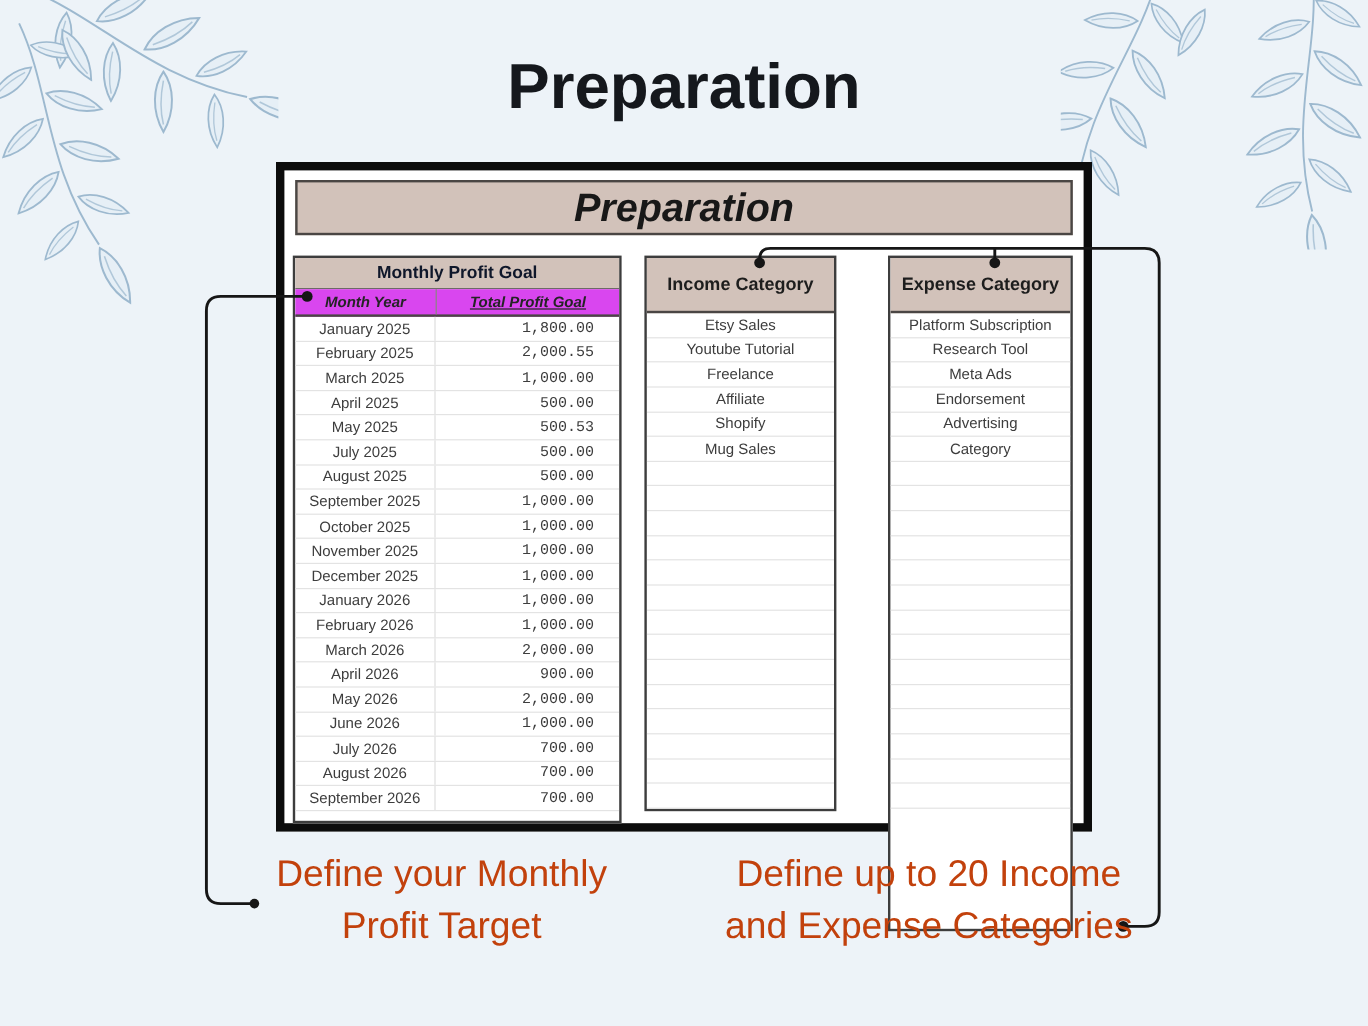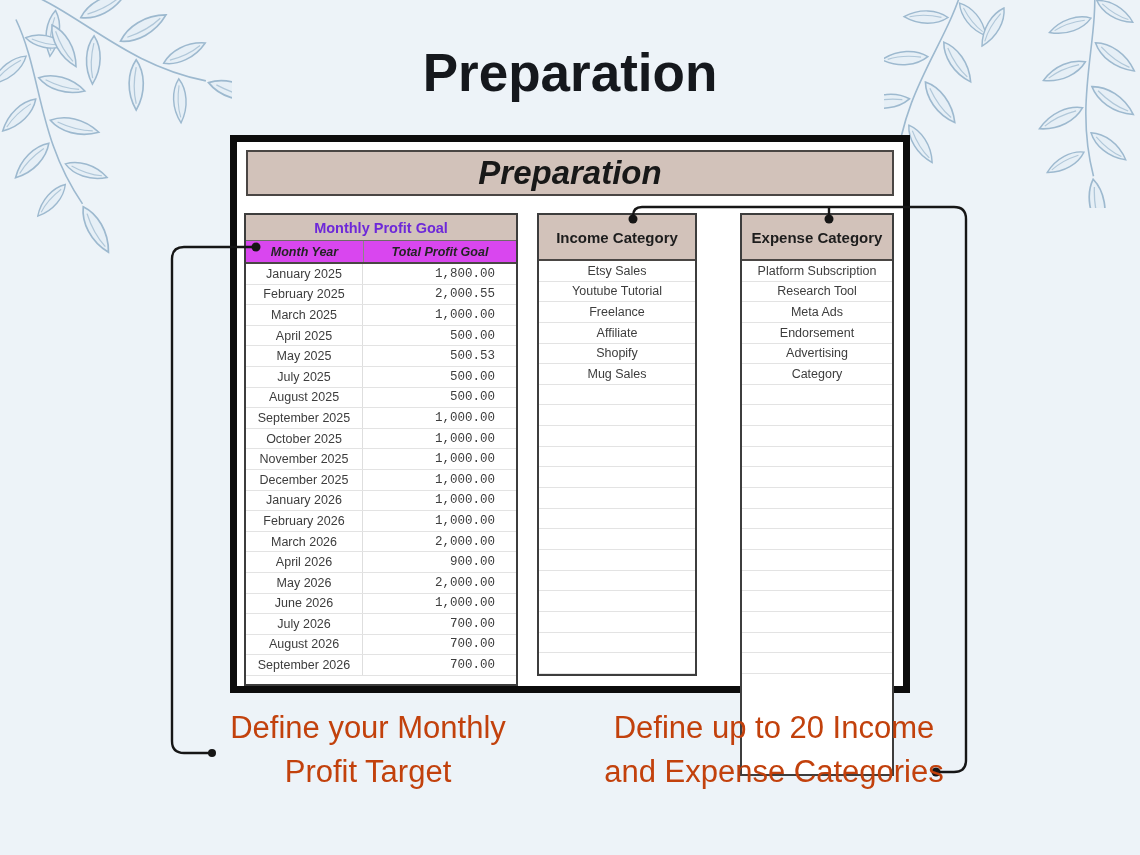--- a/index.html
+++ b/index.html
@@ -36,28 +36,28 @@
     box-sizing:border-box;
     display:flex;align-items:center;justify-content:center;
     font-size:33px;font-weight:bold;font-style:italic;color:#181818;
   }
   
   .tbl{position:absolute;background:#fff;border:2px solid #3d3d3d;box-sizing:border-box;overflow:hidden;}
   .tbl-monthly{left:7px;top:71px;width:274px;height:473px;}
   .tbl-monthly .tbl-title{
     height:25px;background:#d2c2ba;border-bottom:1px solid #6e6a68;
     display:flex;align-items:center;justify-content:center;
-    font-size:14.5px;font-weight:bold;color:#6d28d9;
+    font-size:14.5px;font-weight:bold;color:#0f172a;
   }
   .tbl-monthly .tbl-subhead{
     height:21px;background:#d946ef;border-bottom:2px solid #4a4644;
     display:flex;font-size:12.5px;font-weight:bold;font-style:italic;color:#242424;
   }
   .tbl-monthly .tbl-subhead .c1{width:117px;border-right:1px solid #8a8683;display:flex;align-items:center;justify-content:center;}
-  .tbl-monthly .tbl-subhead .c2{flex:1;display:flex;align-items:center;justify-content:center;}
+  .tbl-monthly .tbl-subhead .c2{flex:1;display:flex;align-items:center;justify-content:center;text-decoration:underline;}
   .m-row{display:flex;height:20.6px;border-bottom:1px solid #e3e3e3;font-size:12.5px;color:#3d3d3d;box-sizing:border-box;}
   .m-row .c1{width:117px;border-right:1px solid #dedede;display:flex;align-items:center;justify-content:center;box-sizing:border-box;}
   .m-row .c2{flex:1;display:flex;align-items:center;justify-content:flex-end;padding-right:21px;box-sizing:border-box;font-family:Liberation Mono, monospace;}
   
   .tbl-income{left:300px;top:71px;width:160px;height:463px;}
   .tbl-expense{left:503px;top:71px;width:154px;height:563px;}
   .cat-head{
     height:44px;background:#d2c2ba;border-bottom:2px solid #4a4644;
     display:flex;align-items:center;justify-content:center;
     font-size:15px;font-weight:bold;color:#1d1d1d;

